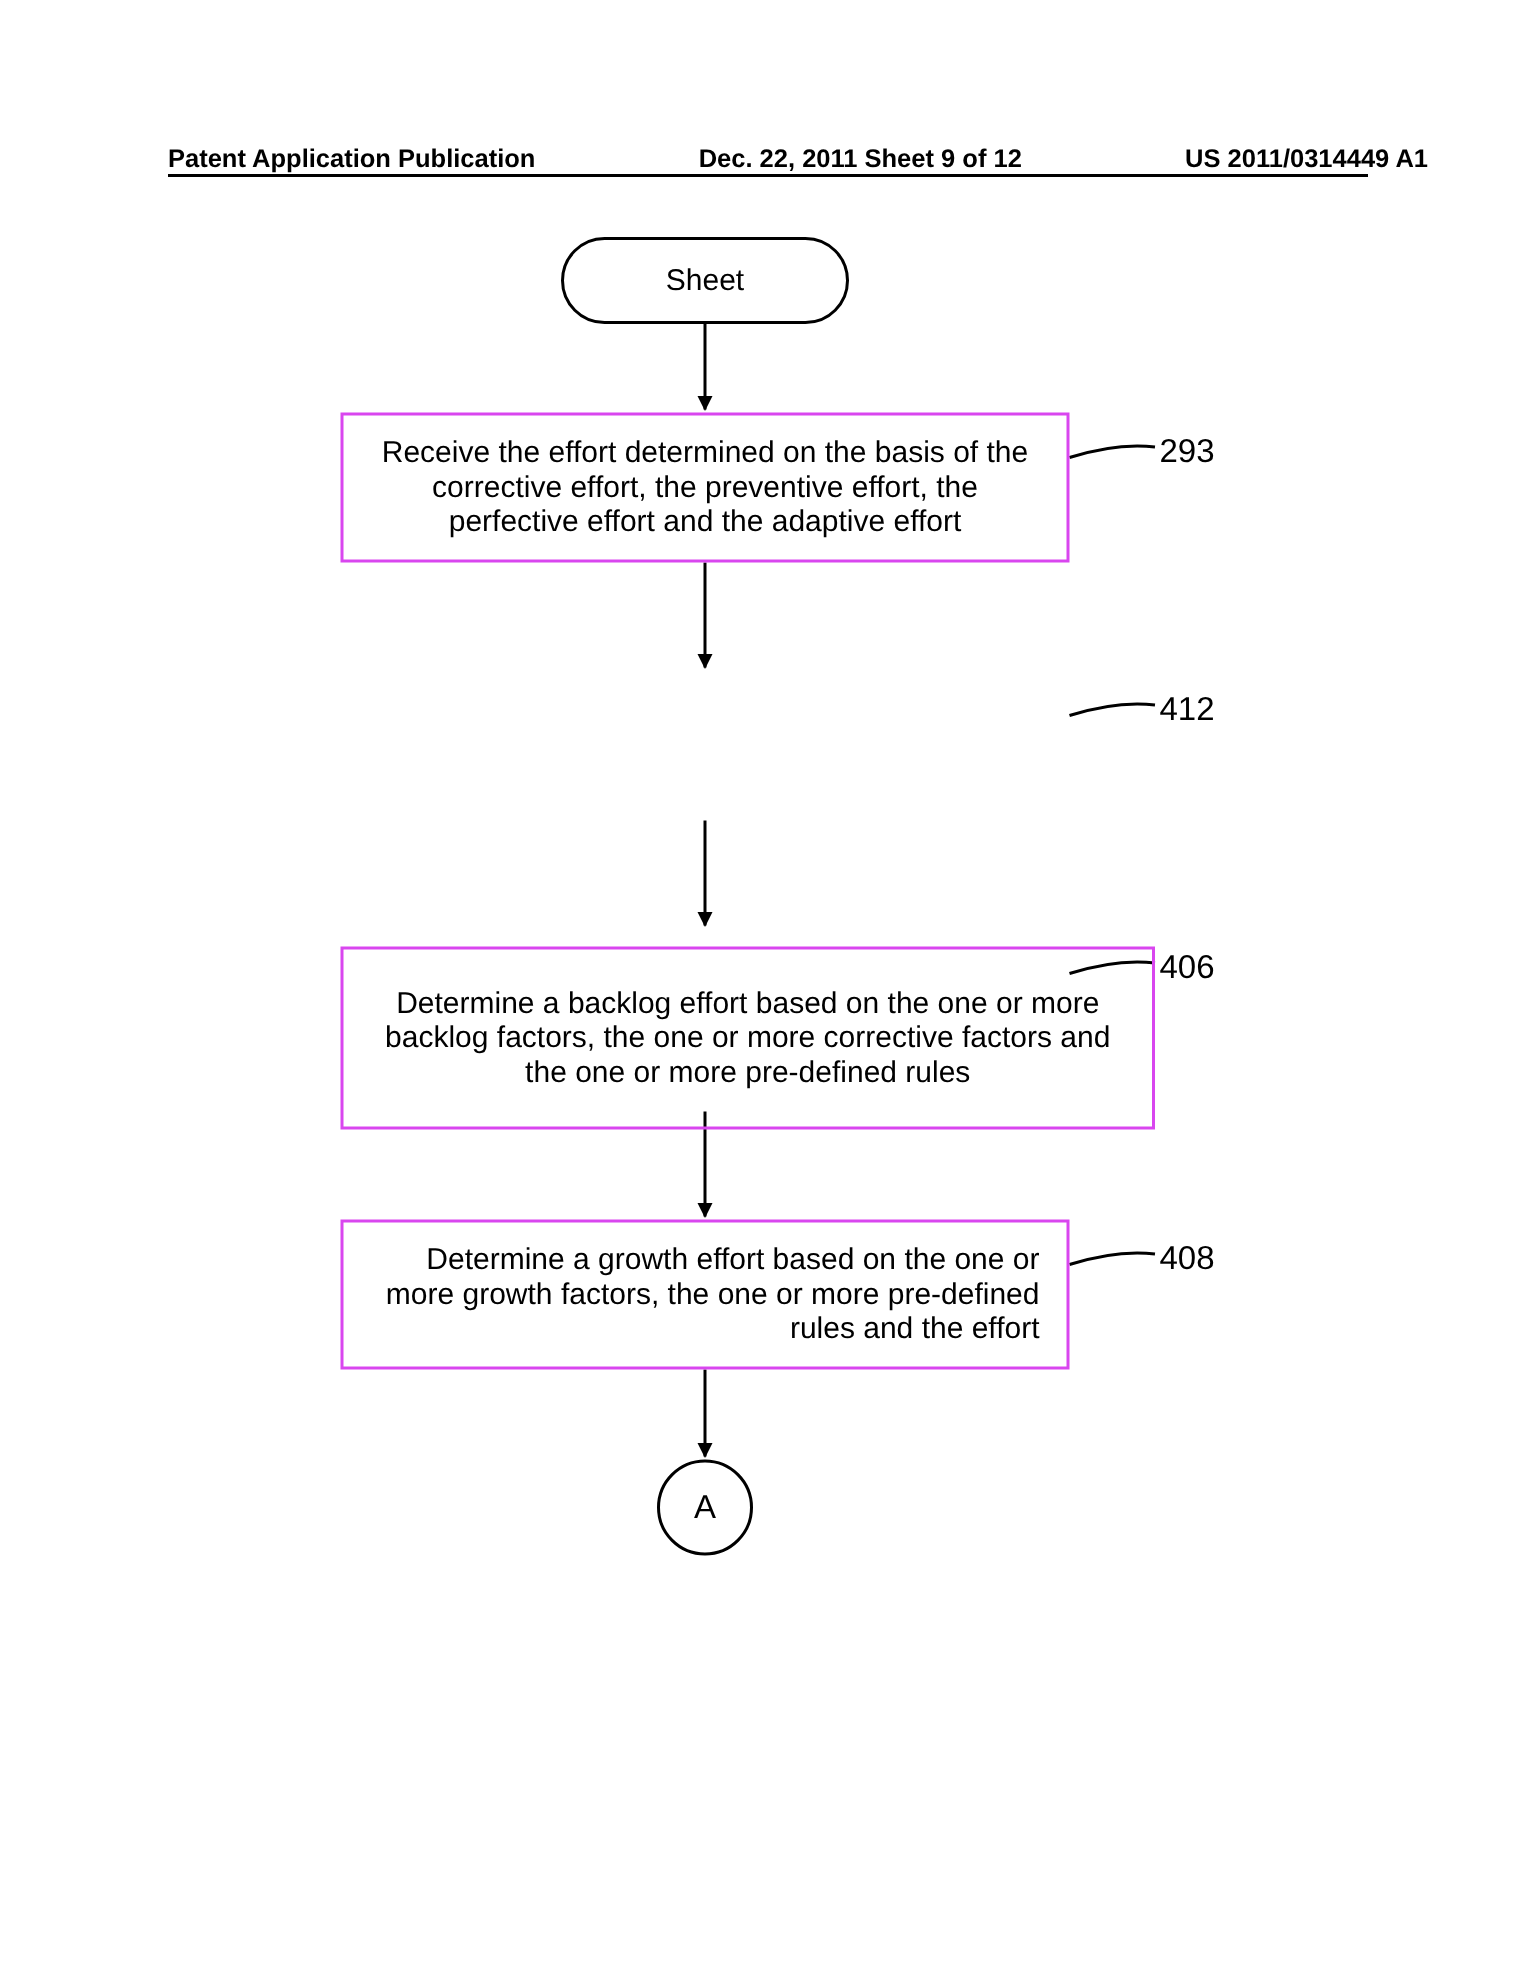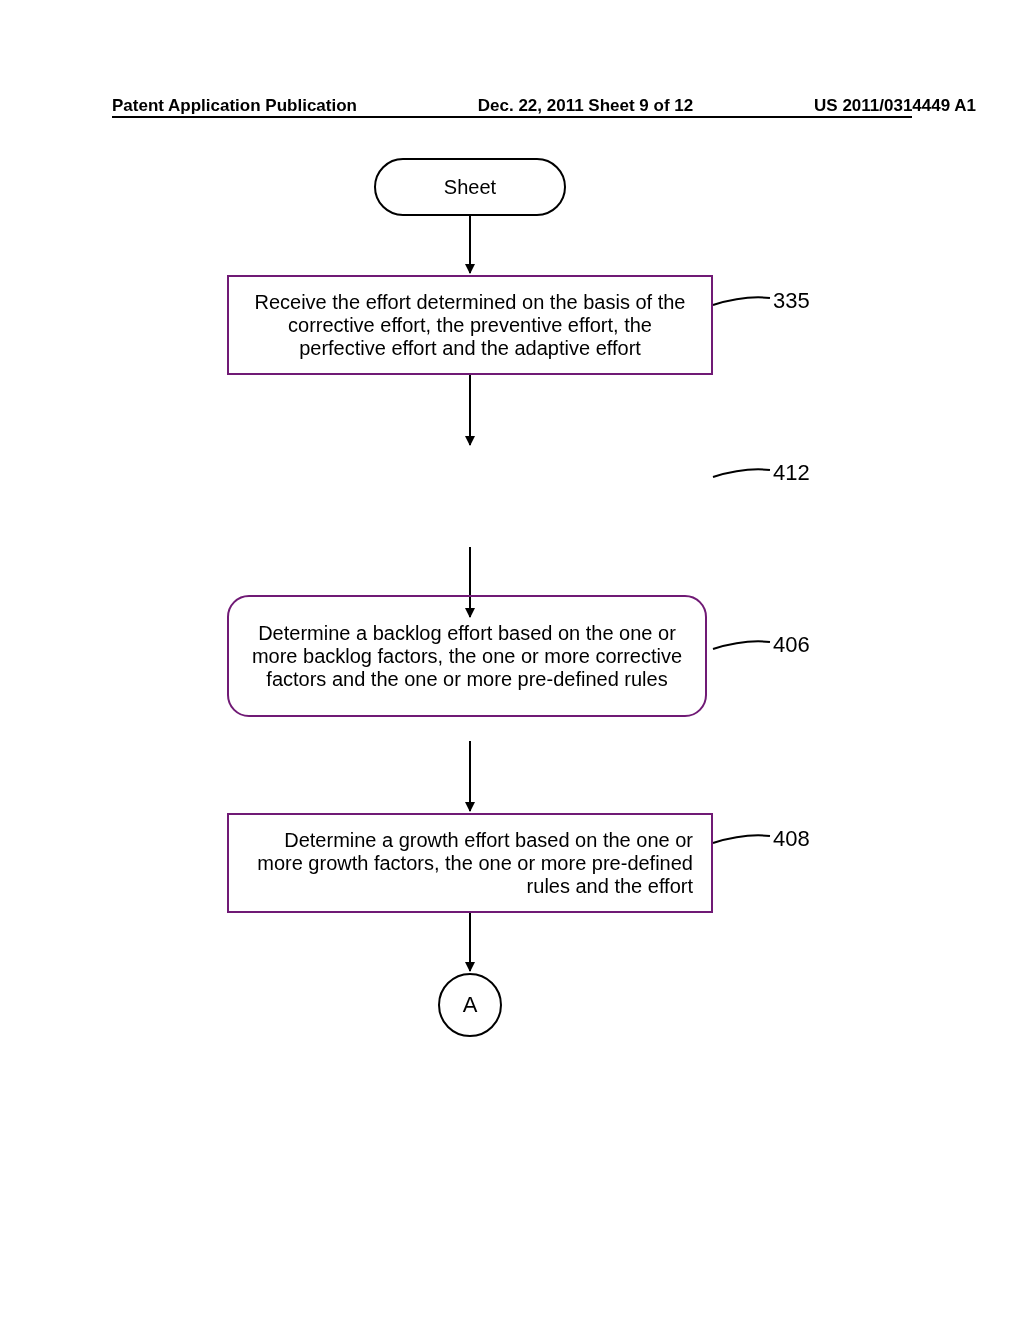--- a/index.html
+++ b/index.html
@@ -1,34 +1,34 @@
 <!DOCTYPE html>
 <html><head>
 <meta charset="utf-8">
 <style>
   * { box-sizing: border-box; margin: 0; padding: 0; }
   html, body { width: 1024px; height: 1320px; background: #fff; font-family: Arial, Helvetica, sans-serif; color: #000; }
   .page { position: relative; width: 1024px; height: 1320px; }
   .header { position: absolute; top: 86px; left: 0; width: 1024px; }
   .header-line { border-top: 2px solid #000; margin: 0 112px 0 112px; }
-  .header-row { display: flex; justify-content: space-between; padding: 10px 48px 0 112px; font-size: 17px; }
+  .header-row { display: flex; justify-content: space-between; padding: 10px 72px 0 112px; font-size: 17px; }
   .hdr-left { font-weight: bold; }
   .hdr-mid { font-weight: bold; }
   .hdr-right { font-weight: bold; }
 
   .flow { position: absolute; left: 0; top: 158px; width: 1024px; height: 1000px; }
   .flow svg { position: absolute; left: 0; top: 0; }
 
   .start-node { position: absolute; left: 374px; top: 0; width: 192px; height: 58px; border: 2px solid #000; border-radius: 29px; text-align: center; font-size: 20px; line-height: 54px; }
-  .box-node { position: absolute; border: 2px solid #701a75; text-align: center; font-size: 20px; padding: 14px 18px; display: flex; align-items: center; justify-content: center; }
+  .box-node { position: absolute; border: 2px solid #d946ef; text-align: center; font-size: 20px; padding: 14px 18px; display: flex; align-items: center; justify-content: center; }
   .box-node span { display: block; }
 
   #box402 { left: 227px; top: 117px; width: 486px; height: 100px; }
   #box412 { left: 227px; top: 289px; width: 486px; height: 100px; }
-  #box406 { left: 227px; top: 437px; width: 480px; height: 122px; border-radius: 22px; }
+  #box406 { left: 227px; top: 473px; width: 543px; height: 122px; }
   #box408 { left: 227px; top: 655px; width: 486px; height: 100px; text-align: right; }
 
   .end-node { position: absolute; left: 438px; top: 815px; width: 64px; height: 64px; border: 2px solid #000; border-radius: 50%; text-align: center; font-size: 22px; line-height: 60px; }
 
   .ref-label { position: absolute; font-size: 22px; }
   #lbl402 { left: 773px; top: 130px; }
   #lbl412 { left: 773px; top: 302px; }
   #lbl406 { left: 773px; top: 474px; }
   #lbl408 { left: 773px; top: 668px; }
 
@@ -71,21 +71,21 @@
       <path d="M713,319 Q745,309 770,312" stroke="#000" stroke-width="2" fill="none"></path>
       <path d="M713,491 Q745,481 770,484" stroke="#000" stroke-width="2" fill="none"></path>
       <path d="M713,685 Q745,675 770,678" stroke="#000" stroke-width="2" fill="none"></path>
     </svg>
 
     <div class="start-node">Sheet</div>
 
     <div id="box402" class="box-node">
       <span>Receive the effort determined on the basis of the corrective effort, the preventive effort, the perfective effort and the adaptive effort</span>
     </div>
-    <div id="lbl402" class="ref-label">335</div>
+    <div id="lbl402" class="ref-label">293</div>
 
     <div id="lbl412" class="ref-label">412</div>
 
     <div id="box406" class="box-node">
       <span>Determine a backlog effort based on the one or more backlog factors, the one or more corrective factors and the one or more pre-defined rules</span>
     </div>
     <div id="lbl406" class="ref-label">406</div>
 
     <div id="box408" class="box-node">
       <span>Determine a growth effort based on the one or more growth factors, the one or more pre-defined rules and the effort</span>

